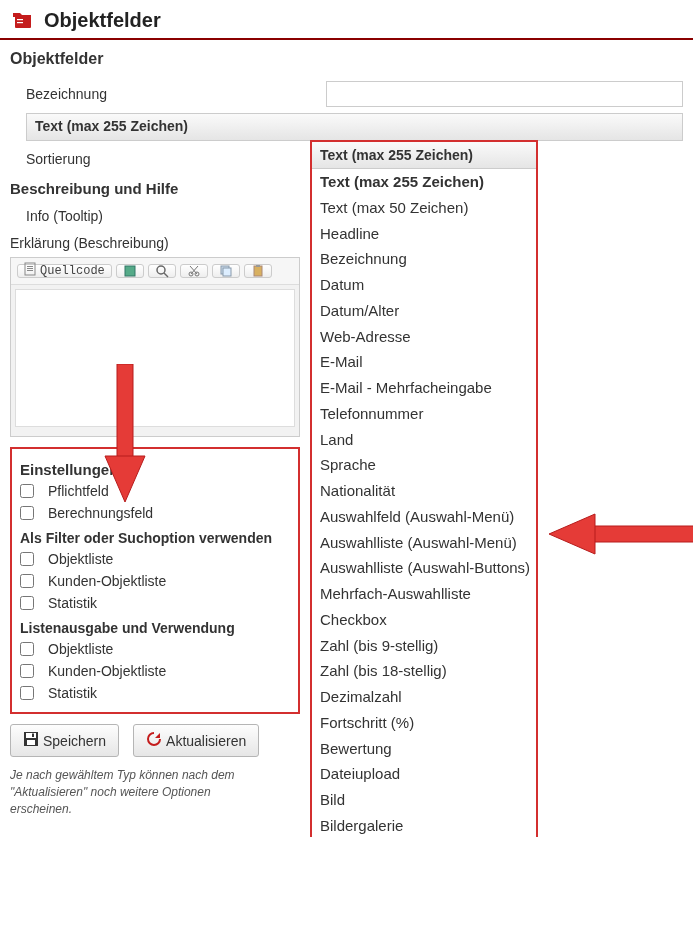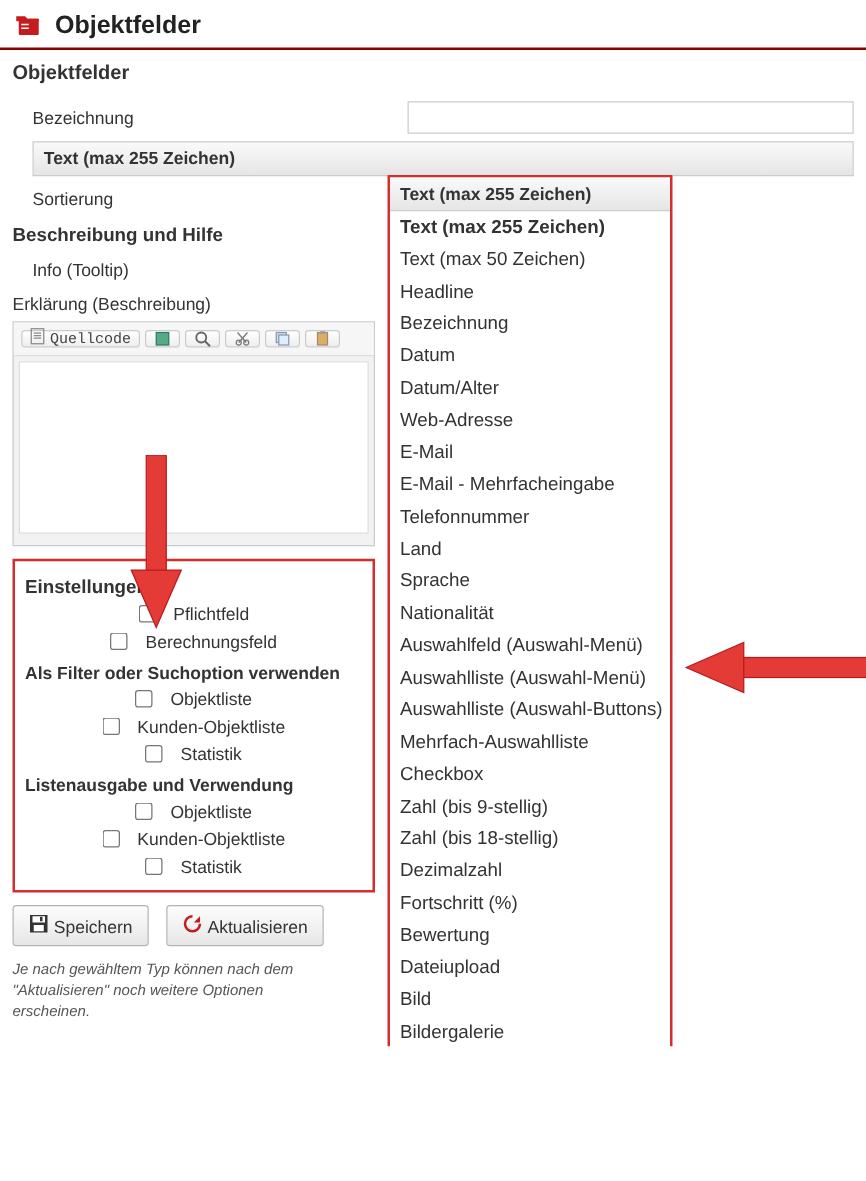--- a/index.html
+++ b/index.html
@@ -108,21 +108,20 @@
   .settings-panel {
     border: 2px solid #d32f2f;
     padding: 6px 8px 8px;
     width: 290px;
   }
   .check-row {
     display: flex;
     align-items: center;
     gap: 14px;
     padding: 3px 0;
-    justify-content: center;
   }
   .check-row input[type="checkbox"] {
     width: 14px; height: 14px;
   }
   .buttons-row {
     display: flex;
     gap: 14px;
     margin-top: 10px;
     padding: 0 0 6px;
   }

